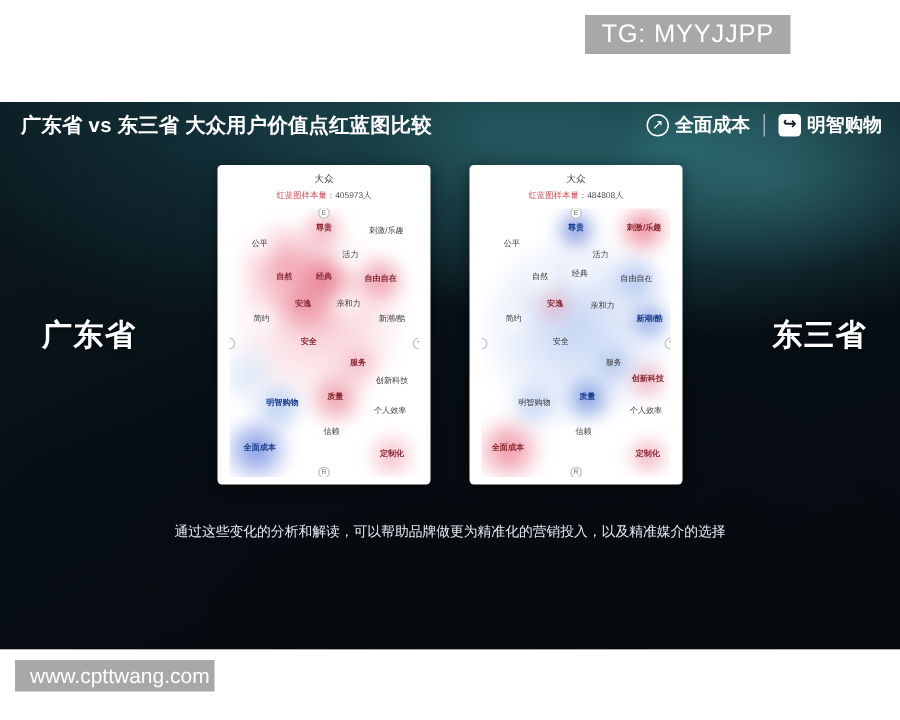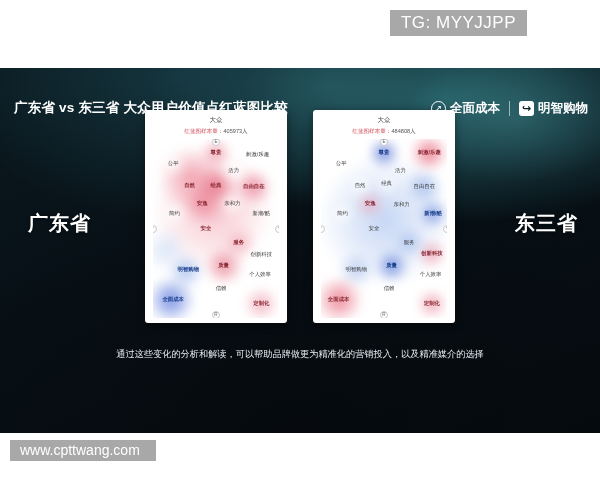--- a/index.html
+++ b/index.html
@@ -49,21 +49,21 @@
     background:
       radial-gradient(ellipse 160px 90px at 86% 14%, rgba(90,180,185,.22), rgba(0,0,0,0) 70%),
       radial-gradient(ellipse 120px 70px at 55% 5%, rgba(70,150,160,.18), rgba(0,0,0,0) 70%);
     pointer-events:none;
   }
 
   
   .header {
     position: absolute; left: 0; top: 7px;
     width: 600px; height: 42px;
-    display: flex; align-items: flex-end;
+    display: flex; align-items: flex-start;
     z-index: 5;
   }
   .header-title {
     margin-left: 14px;
     color: #ffffff;
     font-size: 13.5px;
     font-weight: 700;
     letter-spacing: .2px;
     white-space: nowrap;
   }
@@ -200,21 +200,21 @@
   .bottom-strip {
     position: absolute; left: 0; top: 433px;
     width: 600px; height: 47px;
     background: #ffffff;
   }
   .wm-badge {
     position: absolute; left: 10px; top: 7px;
     background: #a8a8a8;
     color: #ffffff;
     font-size: 14px;
-    padding: 3px 16px 4px 10px;
+    padding: 3px 3px 4px 10px;
     line-height: 1;
     white-space: nowrap;
   }
 </style>
 </head>
 <body>
 
 <div id="stage">
 
   <div class="top-strip">

